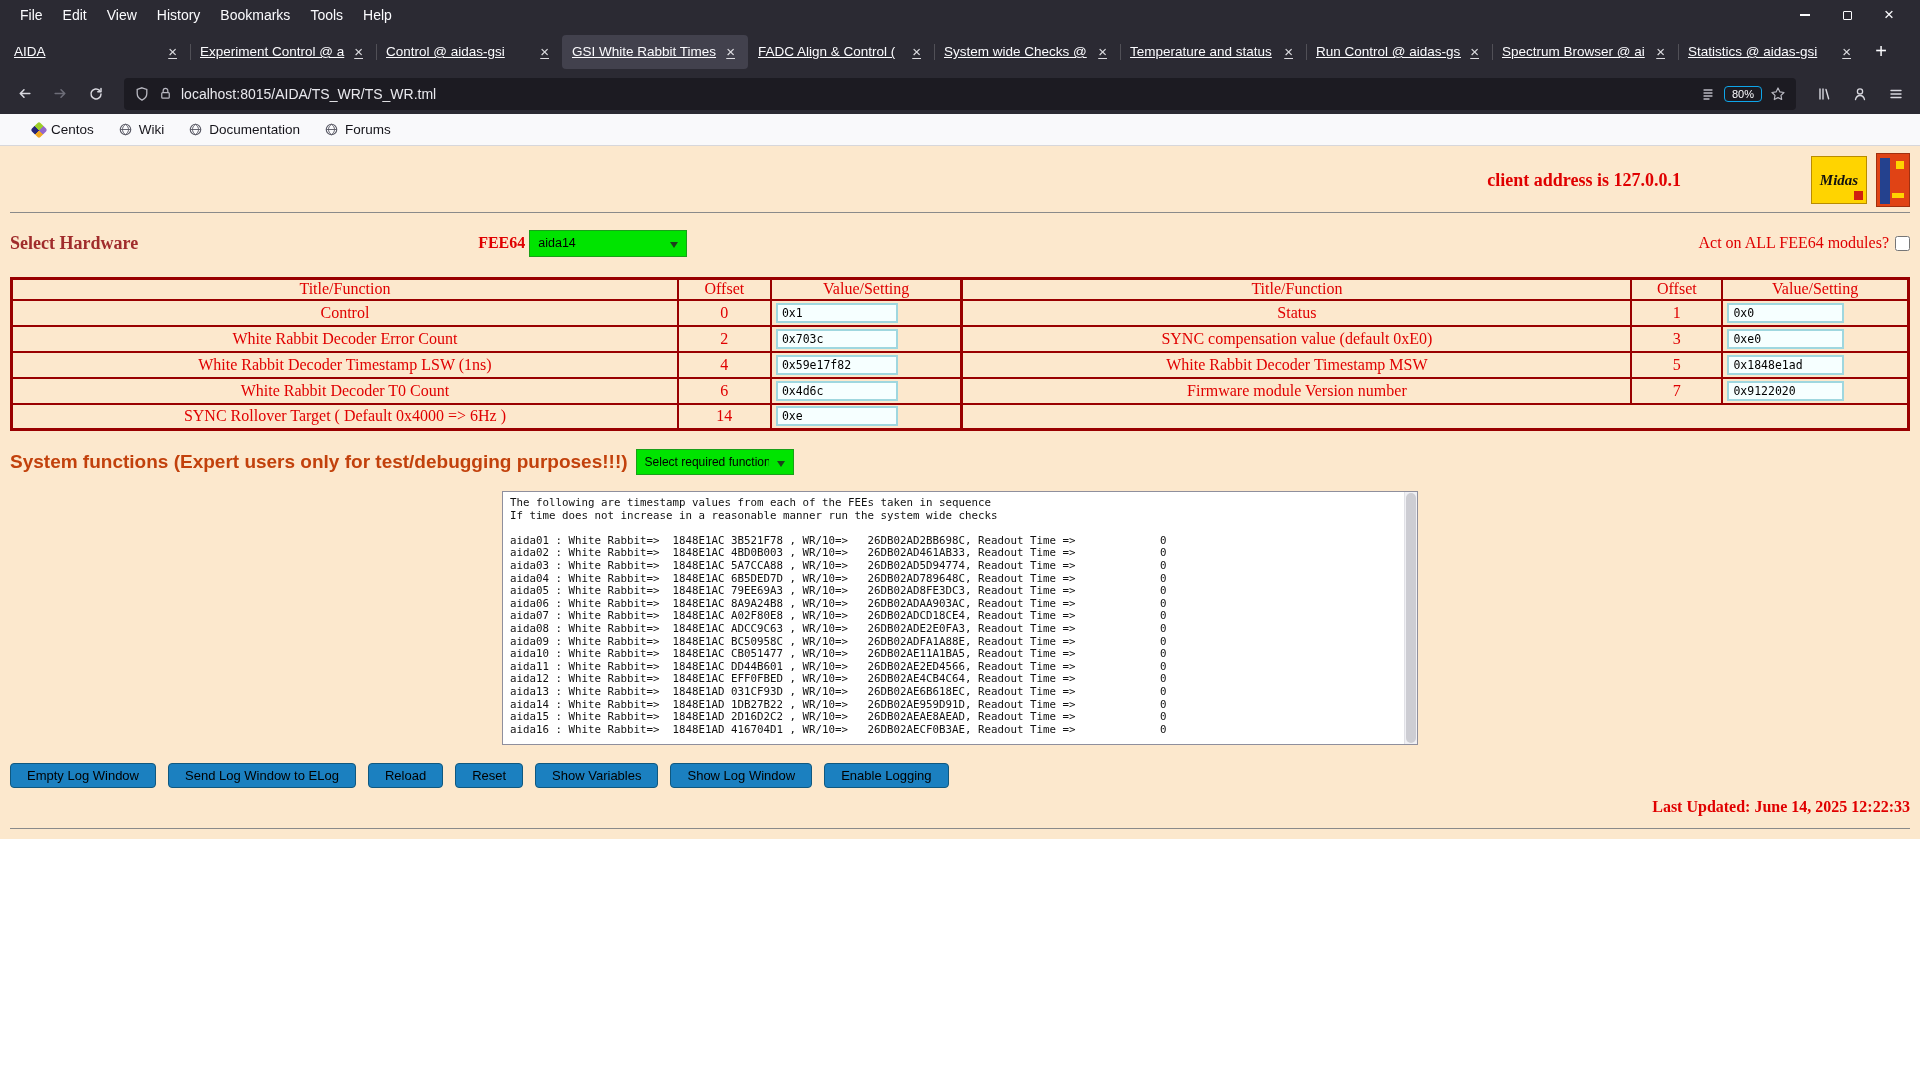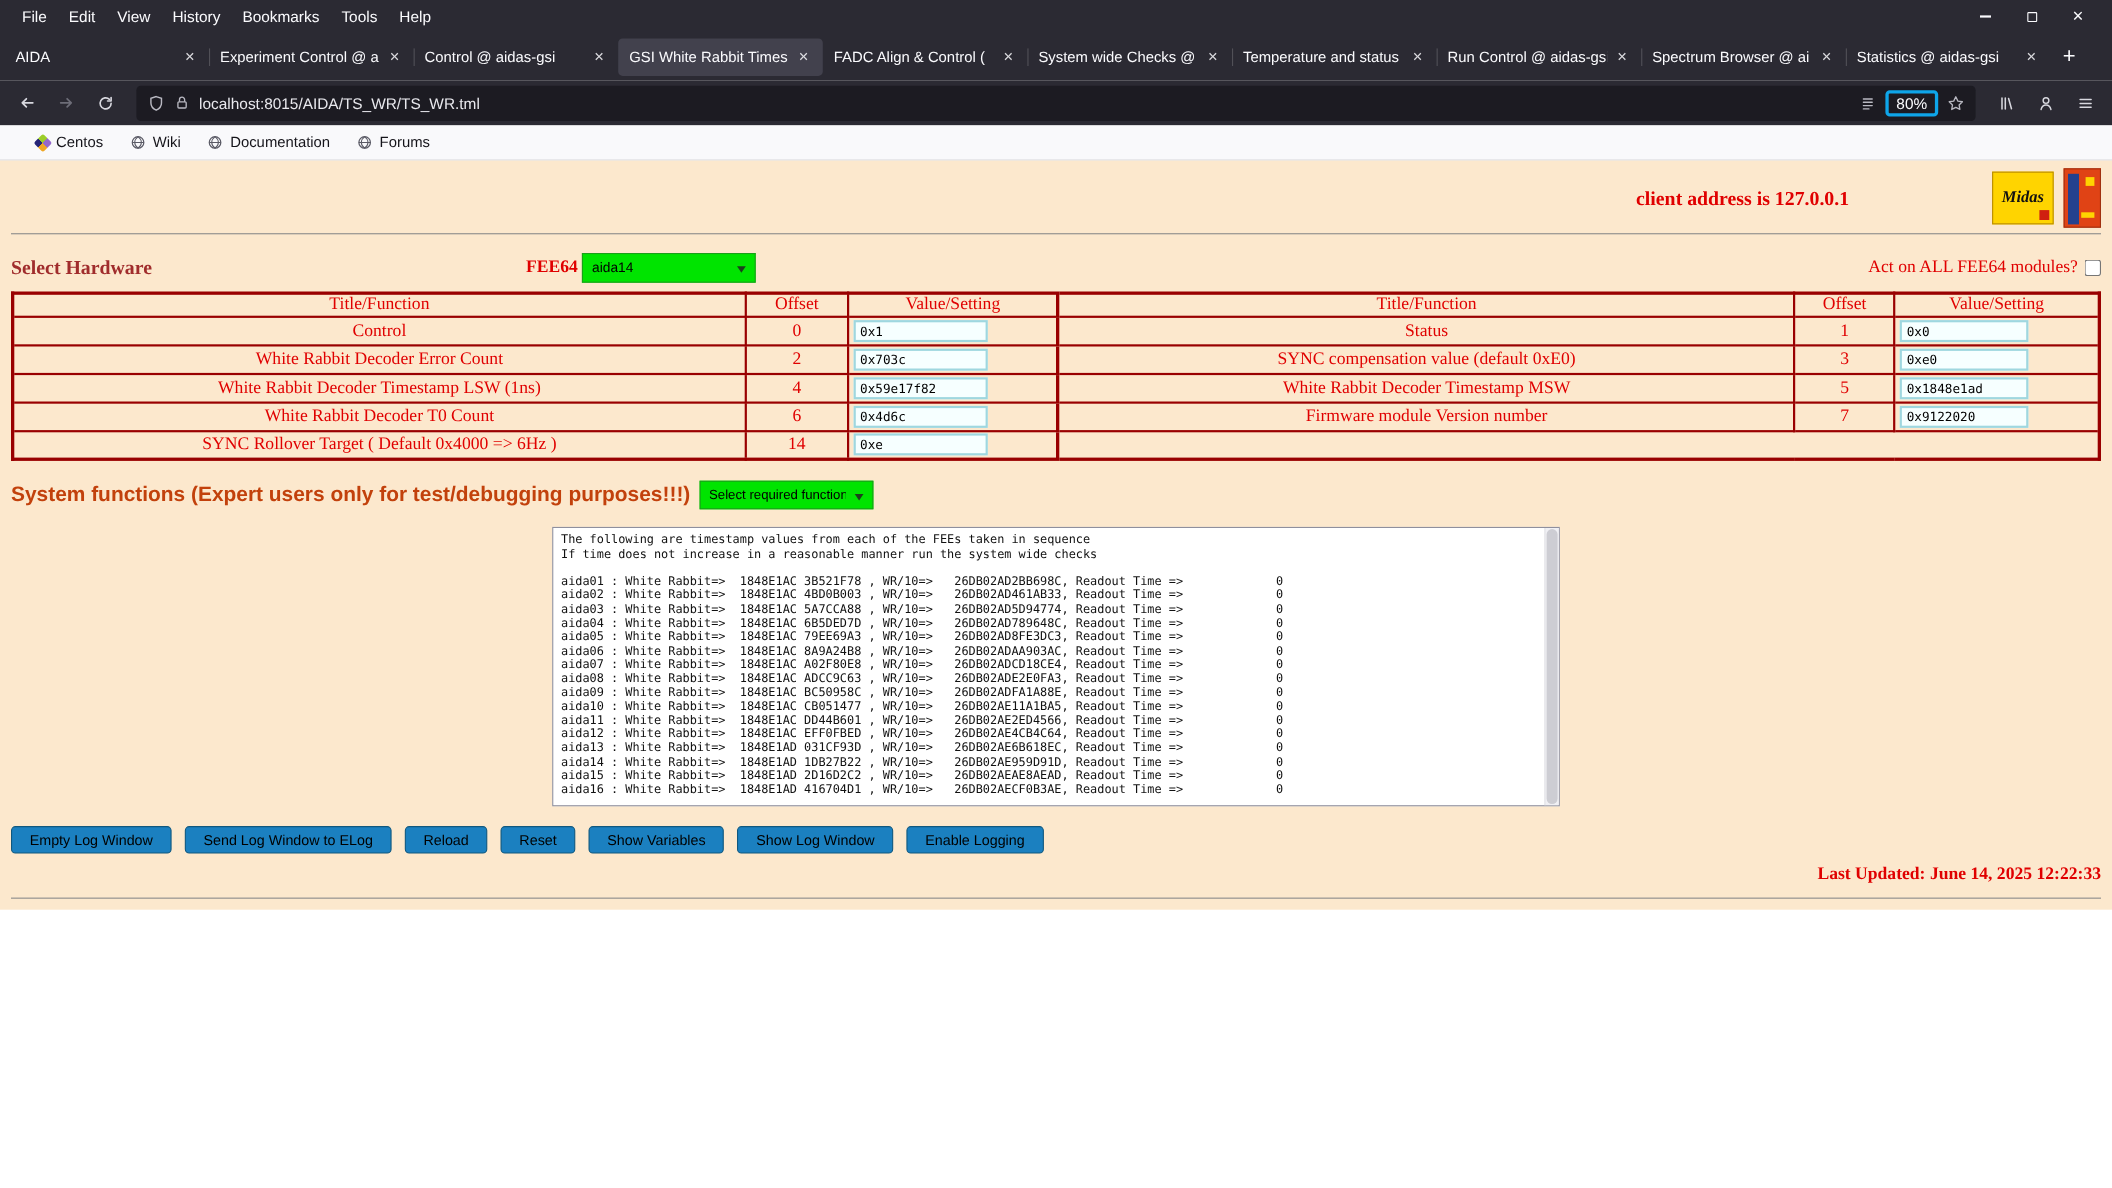--- a/index.html
+++ b/index.html
@@ -11,39 +11,39 @@
              align-items:center; padding:0 10px; font-size:14px; }
   .menu-item { padding:3px 10px; border-radius:4px; cursor:default; }
   .win-controls { margin-left:auto; display:flex; align-items:center; gap:28px; padding-right:14px; }
   .wc { width:14px; height:14px; display:flex; align-items:center; justify-content:center; color:#fbfbfe; }
   .wc-min i { display:block; width:10px; border-top:2px solid #fbfbfe; }
   .wc-max i { display:block; width:9px; height:9px; border:1.6px solid #fbfbfe; border-radius:1px; }
   .wc-close { font-size:17px; line-height:14px; }
 
   .tabbar { height:43px; background:#2b2a33; display:flex; align-items:center; padding:0 4px; }
   .tab { width:186px; height:34px; display:flex; align-items:center; padding:0 10px;
-         border-radius:4px; color:#fbfbfe; font-size:13.5px; position:relative; flex:0 0 auto; }
+         border-radius:4px; color:#fbfbfe; font-size:13.5px; position:relative; flex:0 0 auto;text-decoration:underline; }
   .tab + .tab::before { content:""; position:absolute; left:0; top:9px; bottom:9px; width:1px;
                         background:rgba(255,255,255,.18); }
   .tab.active { background:#42414d; }
   .tab.active::before, .tab.active + .tab::before { display:none; }
   .tab-label { flex:1; white-space:nowrap; overflow:hidden; }
   .tab-close { margin-left:6px; font-size:15px; opacity:.85; padding:0 3px; }
   .new-tab { width:34px; height:34px; display:flex; align-items:center; justify-content:center;
              font-size:20px; color:#fbfbfe; }
 
   .navbar { height:41px; background:#2b2a33; display:flex; align-items:center; padding:0 8px; gap:4px; }
   .nav-btn { width:32px; height:32px; border-radius:4px; display:flex; align-items:center;
              justify-content:center; color:#d8d8df; }
   .nav-btn.disabled { color:#6d6d78; }
   .urlbar { flex:1; height:32px; margin:0 8px; background:#1c1b22; border-radius:4px;
             display:flex; align-items:center; padding:0 10px; gap:8px; color:#b9b9c2; }
   .url-text { color:#e9e9ee; font-size:14px; white-space:nowrap; }
   .urlbar-spacer { flex:1; }
-  .zoom-chip { border:3px solid #0ea5e9; border-radius:4px; padding:1px 7px; font-size:14px; color:#fbfbfe; }
+  .zoom-chip { border:1px solid #0ea5e9; border-radius:4px; padding:1px 7px; font-size:11px; color:#fbfbfe; }
 
   .bookmarksbar { height:32px; background:#f9f9fb; display:flex; align-items:center;
                   padding:0 24px; gap:6px; border-bottom:1px solid #d7d7db; color:#15141a; }
   .bm { display:flex; align-items:center; gap:6px; font-size:13.5px; padding:3px 9px; border-radius:4px; }
   .centos-icon { width:12px; height:12px; border-radius:2px; transform:rotate(45deg);
                  background:conic-gradient(#9468cb 0 90deg,#efa724 0 180deg,#262577 0 270deg,#9ccd2a 0); }
   .globe { color:#5b5b66; }
 
   
   .page { background:#fce8cd; padding:4px 10px 8px; }
@@ -72,21 +72,21 @@
   .gsel { position:relative; height:27px; width:158px; background:#00e400; border:1px solid #19a019;
           display:inline-flex; align-items:center; padding:0 24px 0 8px;
           font-family:"Liberation Sans", sans-serif; font-size:12.5px; color:#000; }
   .gsel::after { content:""; position:absolute; right:8px; top:11px;
                  border-left:4.5px solid transparent; border-right:4.5px solid transparent;
                  border-top:6px solid #1c401c; }
   .gsel .gsel-label { white-space:nowrap; overflow:hidden; }
   .hw-right { margin-left:auto; display:flex; align-items:center; gap:6px; font-size:16px; color:#e00000; }
   .hw-right input { width:15px; height:15px; }
 
-  table.reg-table { width:100%; border-collapse:collapse; table-layout:fixed; margin-top:8px;
+  table.reg-table { width:100%; border-collapse:collapse; table-layout:fixed; margin-top:20px;
                     border:3px solid #990000; }
   .reg-table td { border:2px solid #990000; text-align:center; height:26px; padding:0 4px;
                   font-family:"Liberation Serif", serif; font-size:16px; color:#e00000; overflow:hidden; }
   .reg-table tr.head td { height:21px; }
   .reg-table td.divl { border-left:3px solid #990000; }
   .reg-table td.c-value { text-align:left; padding-left:4px; }
   .reg-input { width:122px; height:20px; font-family:"DejaVu Sans Mono", monospace; font-size:11.5px;
                color:#000; background:#f6ffff; border:2px solid #9fd7df; padding:1px 4px; }
   .reg-input.r { width:117px; }
 

